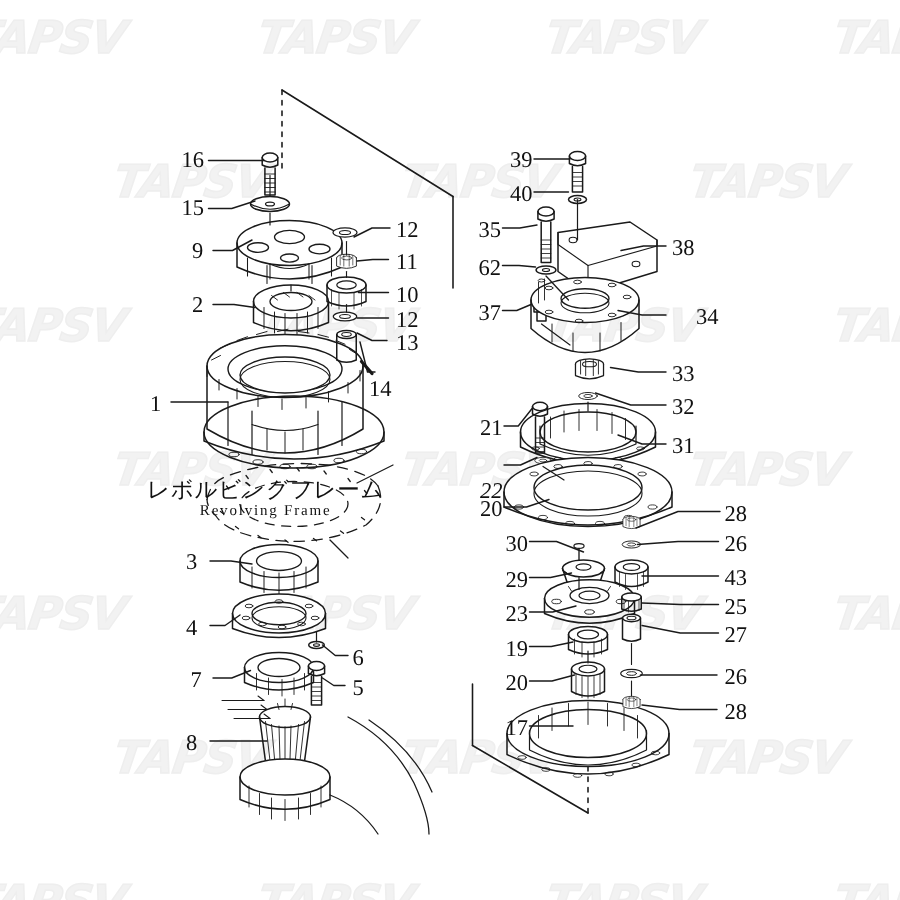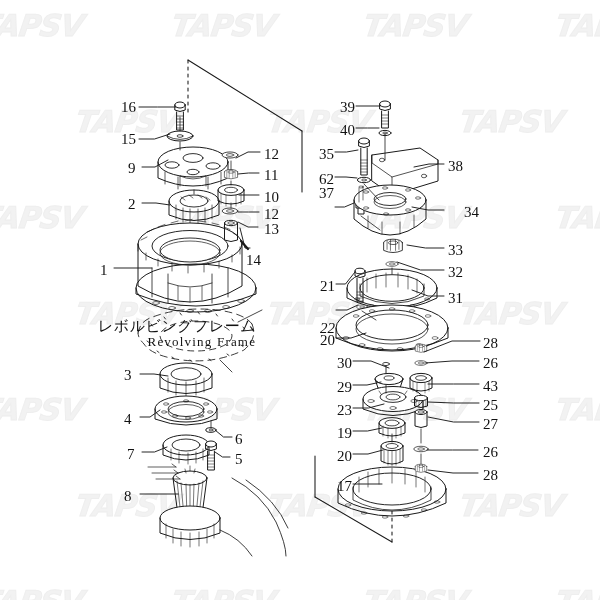--- a/index.html
+++ b/index.html
@@ -20,21 +20,21 @@
 
   
   #labels{position:absolute;inset:0;z-index:3;}
   .lab{position:absolute;font-family:"Liberation Serif","DejaVu Serif",serif;
        font-size:15px;color:#111;line-height:1;white-space:nowrap;}
   .cap{position:absolute;color:#111;white-space:nowrap;text-align:center;
        line-height:1.15;}
   .cap .jp{display:block;font-family:"DejaVu Sans",sans-serif;font-size:15px;
            letter-spacing:.5px;}
   .cap .en{display:block;font-family:"Liberation Serif","DejaVu Serif",serif;
-           font-size:13px;letter-spacing:1.2px;text-align:right;}
+           font-size:10px;letter-spacing:1.2px;}
 </style>
 </head>
 <body>
 
 <div id="sheet">
 
   <div id="watermark">
       <div class="wm" style="left: -20px; top: 8px;">TAPSV</div>
       <div class="wm" style="left: 172px; top: 8px;">TAPSV</div>
       <div class="wm" style="left: 364px; top: 8px;">TAPSV</div>
@@ -549,21 +549,21 @@
       <span class="lab" style="left: 264px; top: 190px;">10</span>
       <span class="lab" style="left: 264px; top: 207px;">12</span>
       <span class="lab" style="left: 264px; top: 222px;">13</span>
       <span class="lab" style="left: 246px; top: 253px;">14</span>
       <span class="lab" style="left: 235px; top: 432px;">6</span>
       <span class="lab" style="left: 235px; top: 452px;">5</span>
       <span class="lab" style="left: 340px; top: 100px;">39</span>
       <span class="lab" style="left: 340px; top: 123px;">40</span>
       <span class="lab" style="left: 319px; top: 147px;">35</span>
       <span class="lab" style="left: 319px; top: 172px;">62</span>
-      <span class="lab" style="left: 319px; top: 186px;">37</span>
+      <span class="lab" style="left: 319px; top: 202px;">37</span>
       <span class="lab" style="left: 448px; top: 159px;">38</span>
       <span class="lab" style="left: 464px; top: 205px;">34</span>
       <span class="lab" style="left: 448px; top: 243px;">33</span>
       <span class="lab" style="left: 448px; top: 265px;">32</span>
       <span class="lab" style="left: 448px; top: 291px;">31</span>
       <span class="lab" style="left: 320px; top: 279px;">21</span>
       <span class="lab" style="left: 320px; top: 321px; font-style: italic;">22</span>
       <span class="lab" style="left: 320px; top: 333px;">20</span>
       <span class="lab" style="left: 483px; top: 336px;">28</span>
       <span class="lab" style="left: 483px; top: 356px;">26</span>

